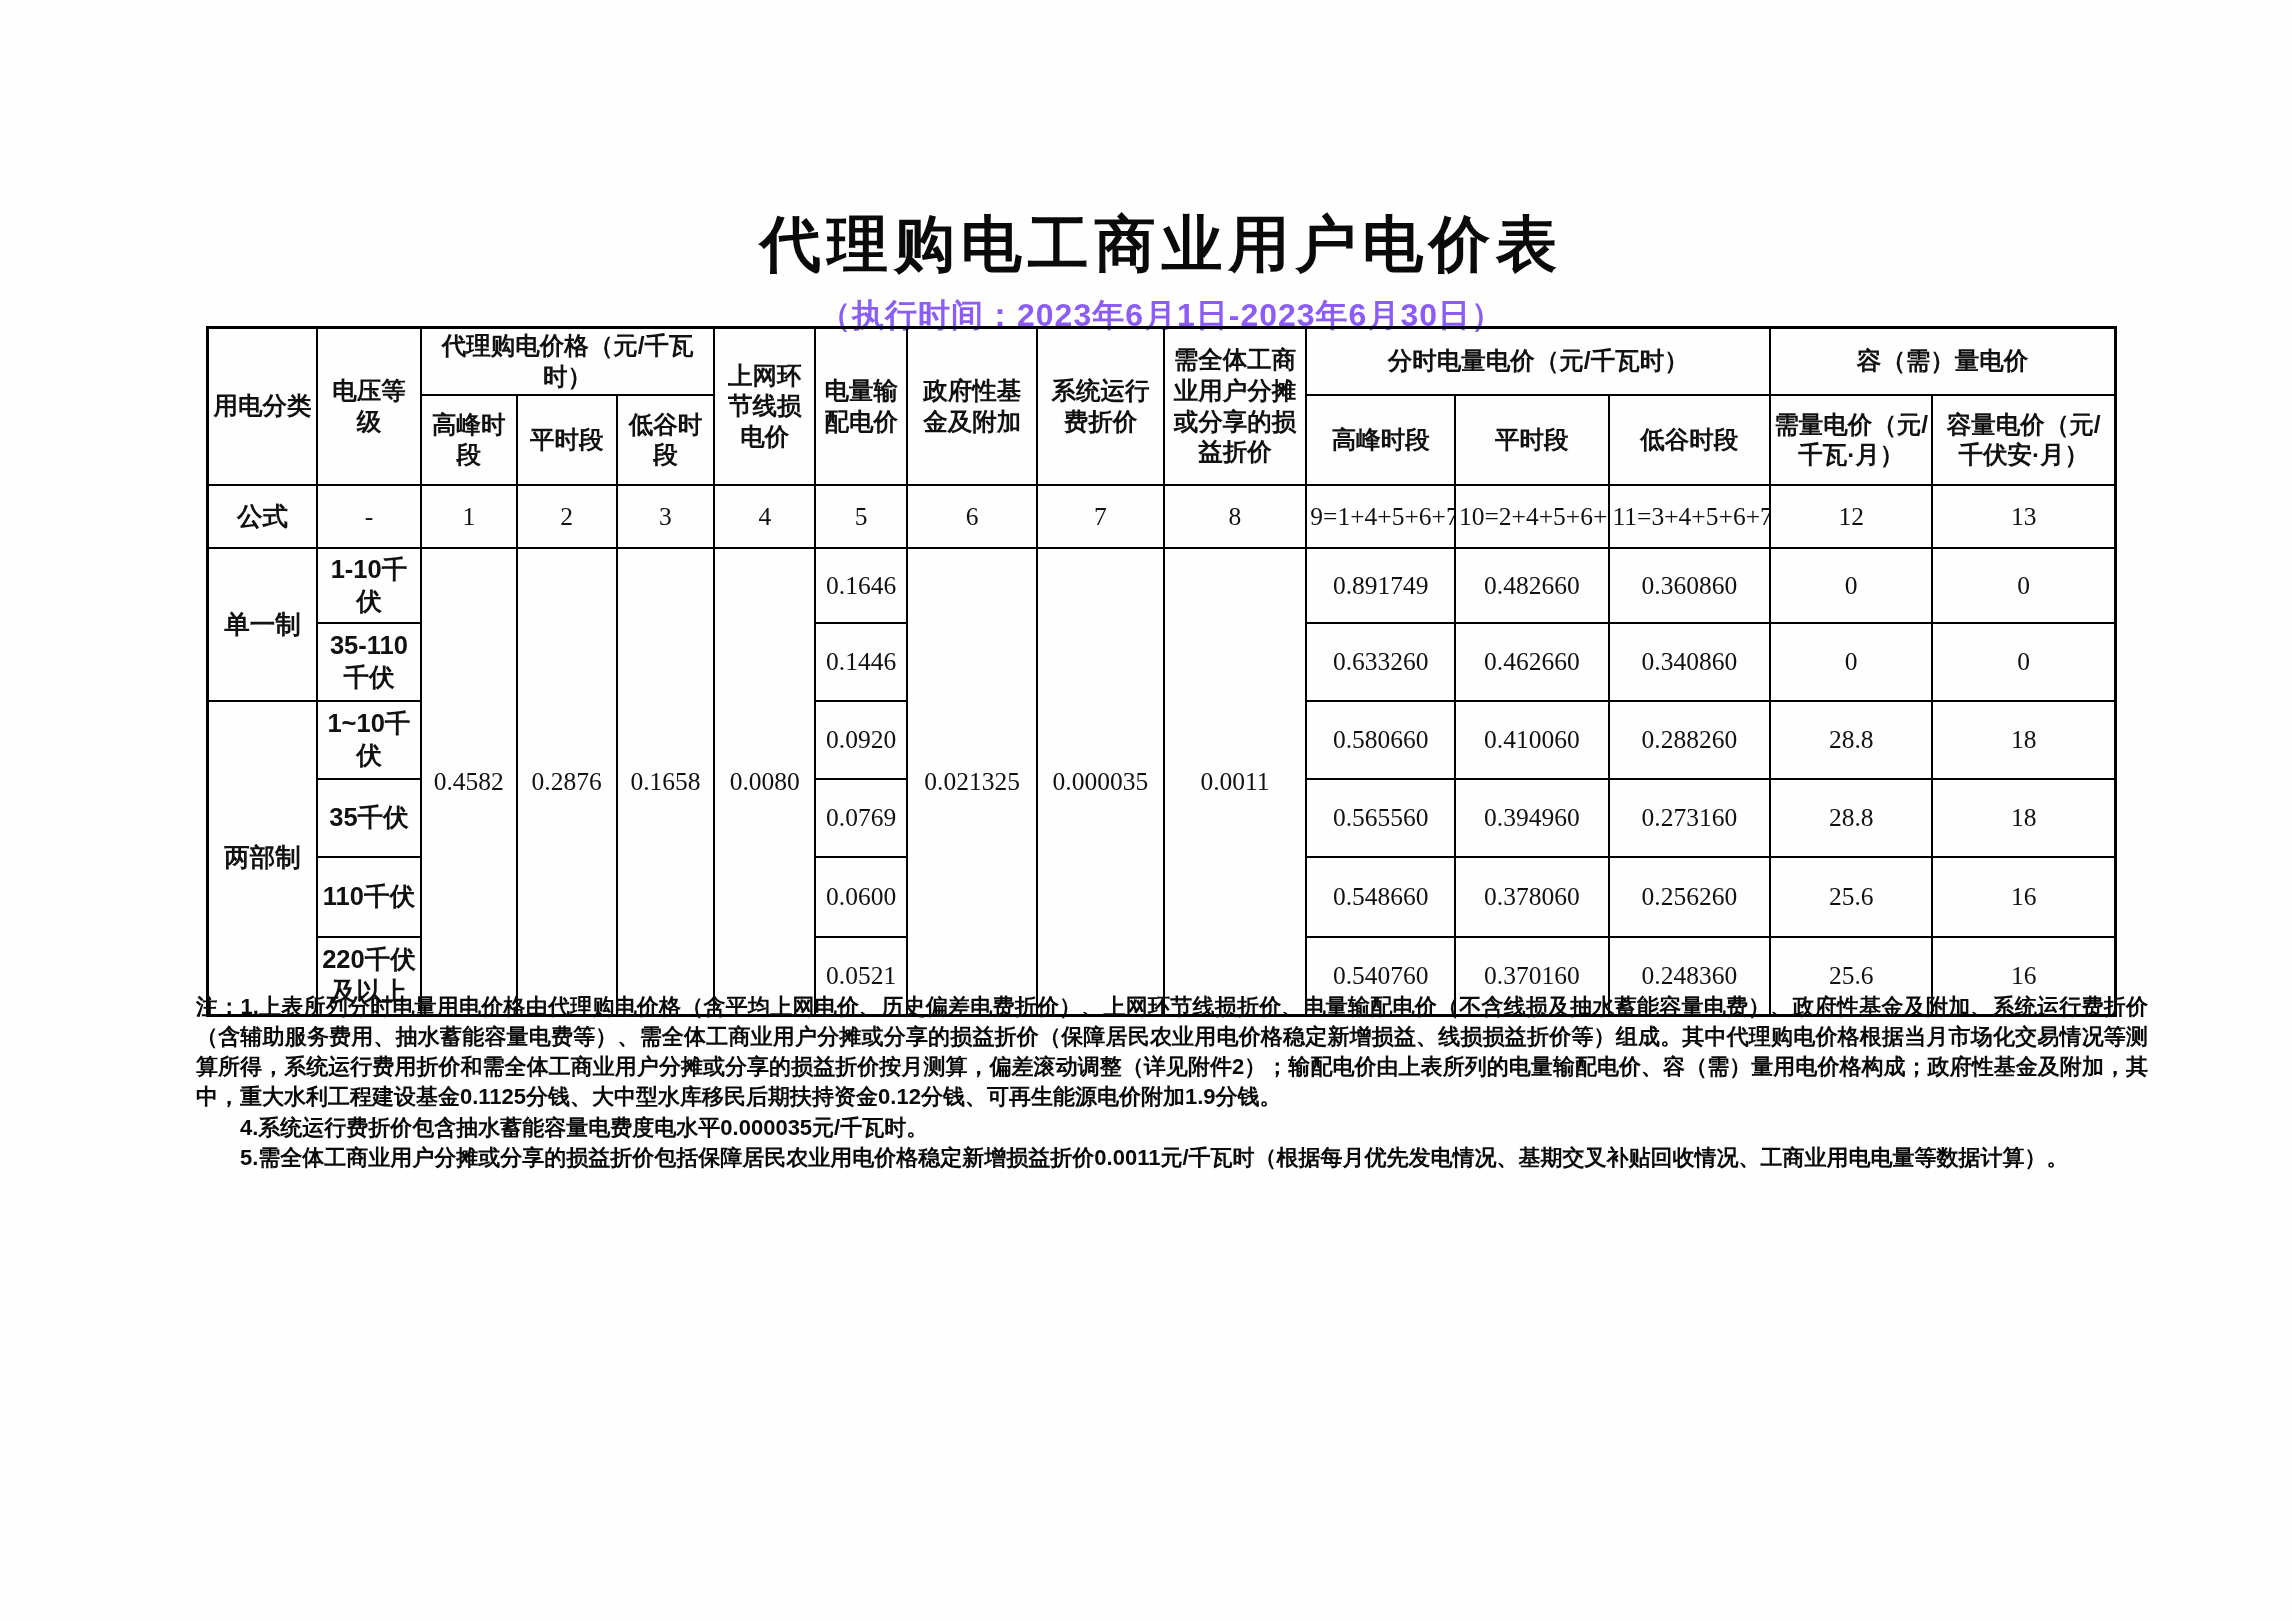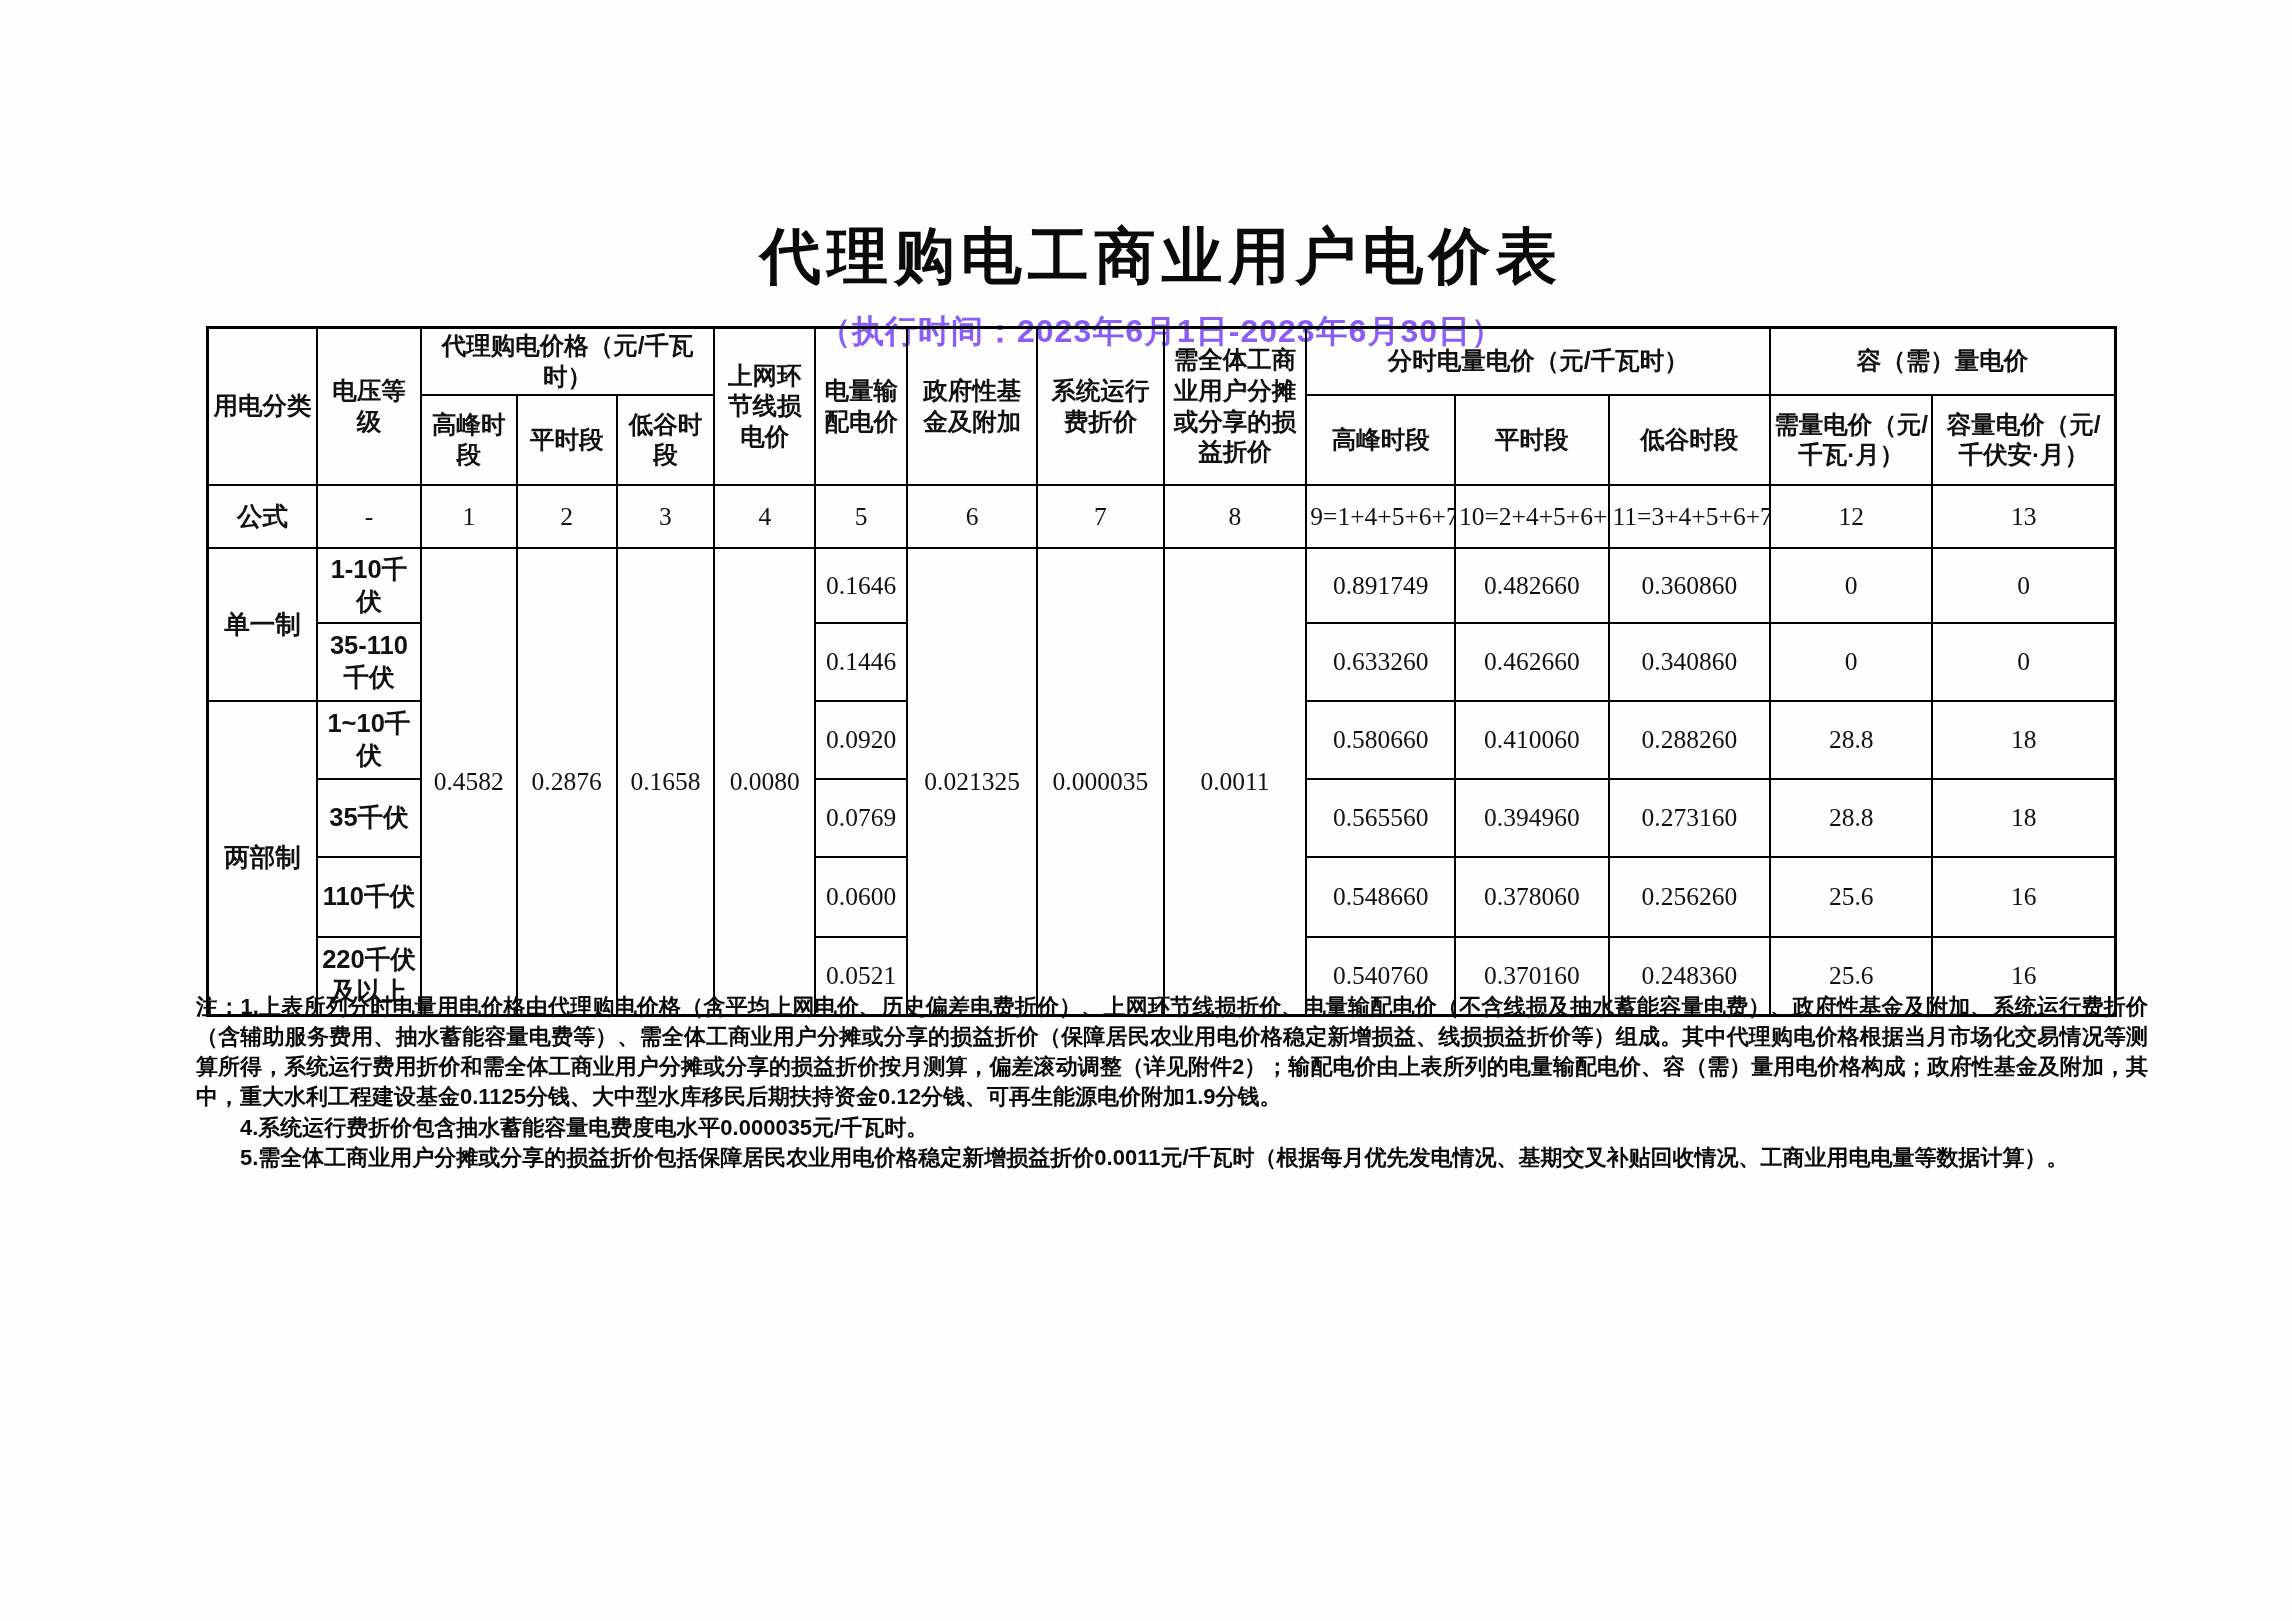--- a/index.html
+++ b/index.html
@@ -11,21 +11,21 @@
     color:#111;
     overflow:hidden;
   }
   .title-block{
     position:absolute;left:206px;top:204px;width:1911px;
     text-align:center;
   }
   .doc-title{
     font-family:"Liberation Sans","DejaVu Sans",sans-serif;
     font-size:61px;font-weight:700;letter-spacing:5.9px;
-    color:#0a0a0a;margin:12px;
+    color:#0a0a0a;margin:0;
   }
   .doc-subtitle{
     font-family:"Liberation Sans","DejaVu Sans",sans-serif;
     font-size:32px;font-weight:700;letter-spacing:1px;
     color:#8b5cf6;margin:7.8px 0 0 0;
   }
   table.price-table{
     position:absolute;left:206px;top:326px;width:1911px;
     border-collapse:collapse;table-layout:fixed;
     border:3.9px solid #000;

